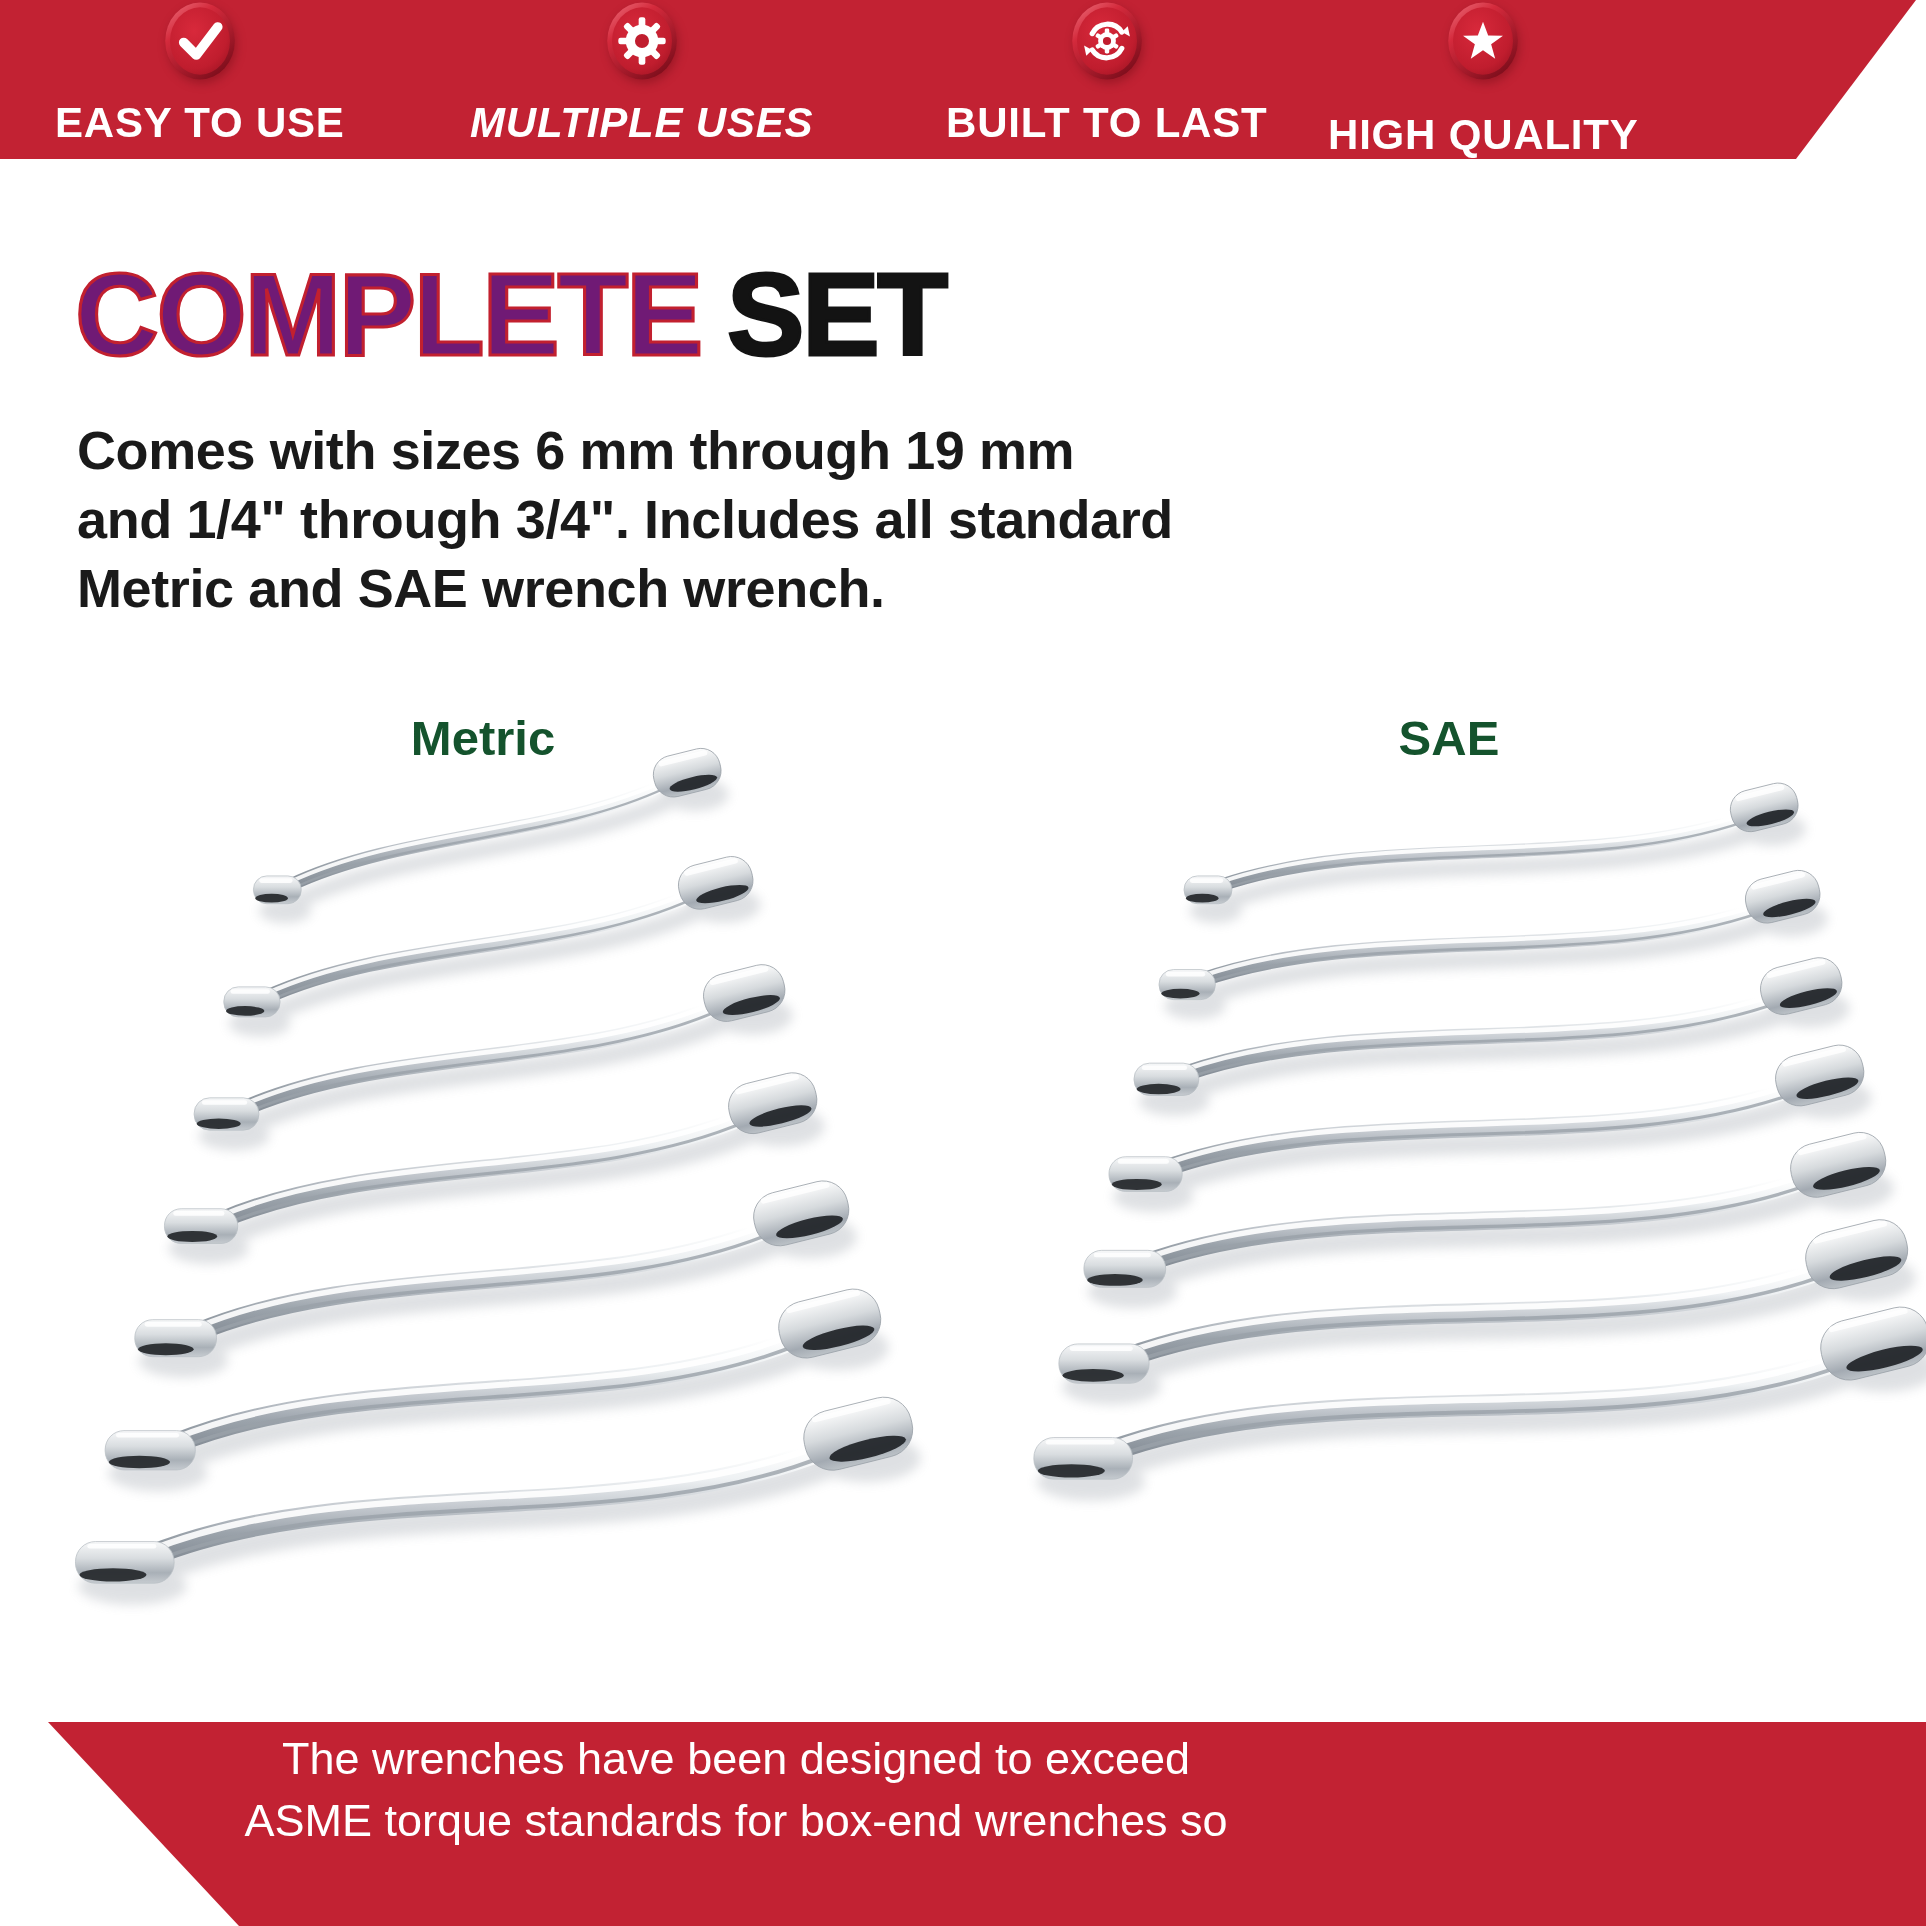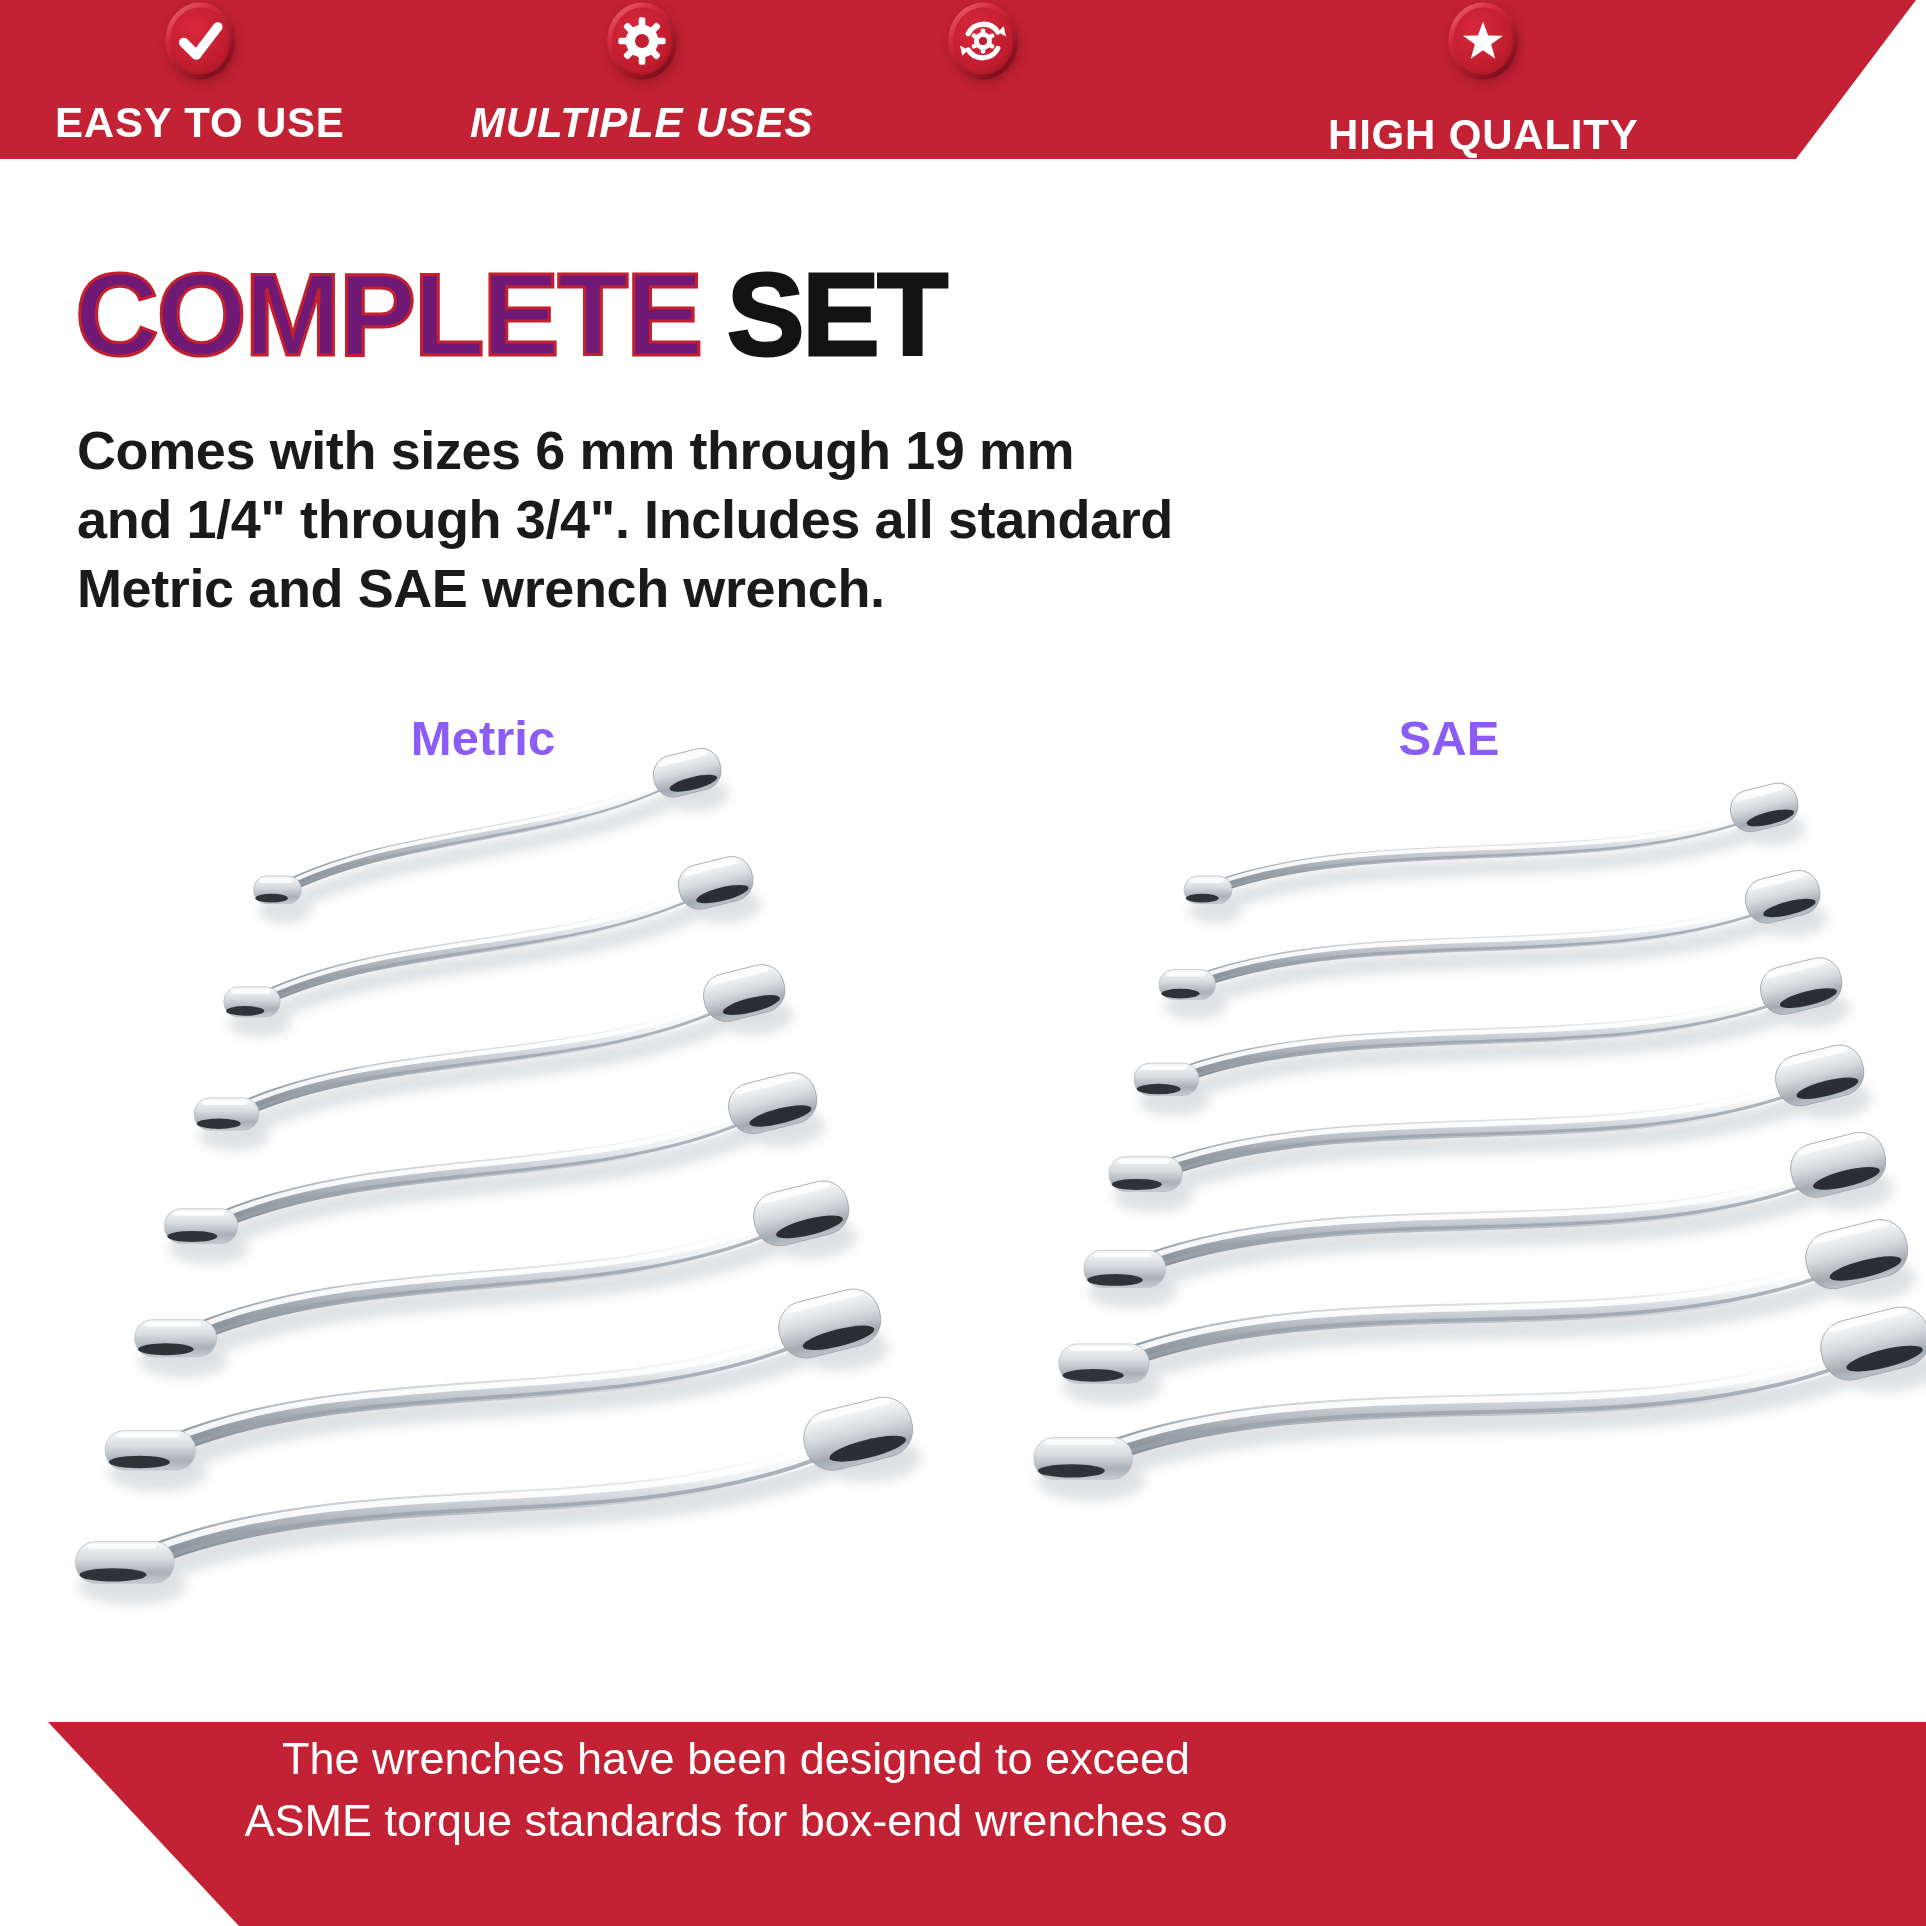--- a/index.html
+++ b/index.html
@@ -36,21 +36,21 @@
   .title-second{color:#131313;-webkit-text-stroke:3.1px #131313;margin-left:26px;margin-top:26px;}
   
   .desc{
     position:absolute;left:77px;top:416px;
     font-size:54px;line-height:69px;font-weight:700;
     color:#1a1a1a;letter-spacing:-0.4px;white-space:nowrap;
   }
   
   .col-label{
     position:absolute;top:710px;transform:translateX(-50%);
-    font-size:49px;font-weight:700;color:#8b5cf6;
+    font-size:49px;font-weight:700;color:#14532d;
   }
   .col-label-metric{left:483px;}
   .col-label-sae{left:1449px;}
   
   .wrench-art{position:absolute;left:0;top:0;width:1926px;height:1926px;}
   
   .footer{
     position:absolute;left:0;top:1722px;width:1926px;height:230px;
     background:#c22233;
     clip-path:polygon(48px 0,1926px 0,1926px 204px,239px 204px);
@@ -144,20 +144,21 @@
             <circle cx="50" cy="54" r="12" fill="#ffffff"></circle>
             <rect x="47" y="37" width="6" height="8" rx="2" fill="#ffffff" transform="rotate(0 50 54)"></rect>
             <rect x="47" y="37" width="6" height="8" rx="2" fill="#ffffff" transform="rotate(60 50 54)"></rect>
             <rect x="47" y="37" width="6" height="8" rx="2" fill="#ffffff" transform="rotate(120 50 54)"></rect>
             <rect x="47" y="37" width="6" height="8" rx="2" fill="#ffffff" transform="rotate(180 50 54)"></rect>
             <rect x="47" y="37" width="6" height="8" rx="2" fill="#ffffff" transform="rotate(240 50 54)"></rect>
             <rect x="47" y="37" width="6" height="8" rx="2" fill="#ffffff" transform="rotate(300 50 54)"></rect>
             <circle cx="50" cy="54" r="5.5" fill="#c01d2e"></circle>
           </svg>
         </span>
+        <span class="feature-label">BUILT TO LAST</span>
       </div>
       <div class="feature" style="left: 1328px; justify-content: space-between;">
         <span>
           <svg class="badge" viewBox="0 0 100 108" xmlns="http://www.w3.org/2000/svg">
             <defs>
               <linearGradient id="bg3" x1="0" y1="0" x2="0.7" y2="1">
                 <stop offset="0" stop-color="#ee7480"></stop>
                 <stop offset="0.35" stop-color="#d42a3c"></stop>
                 <stop offset="1" stop-color="#7e0e1c"></stop>
               </linearGradient>

